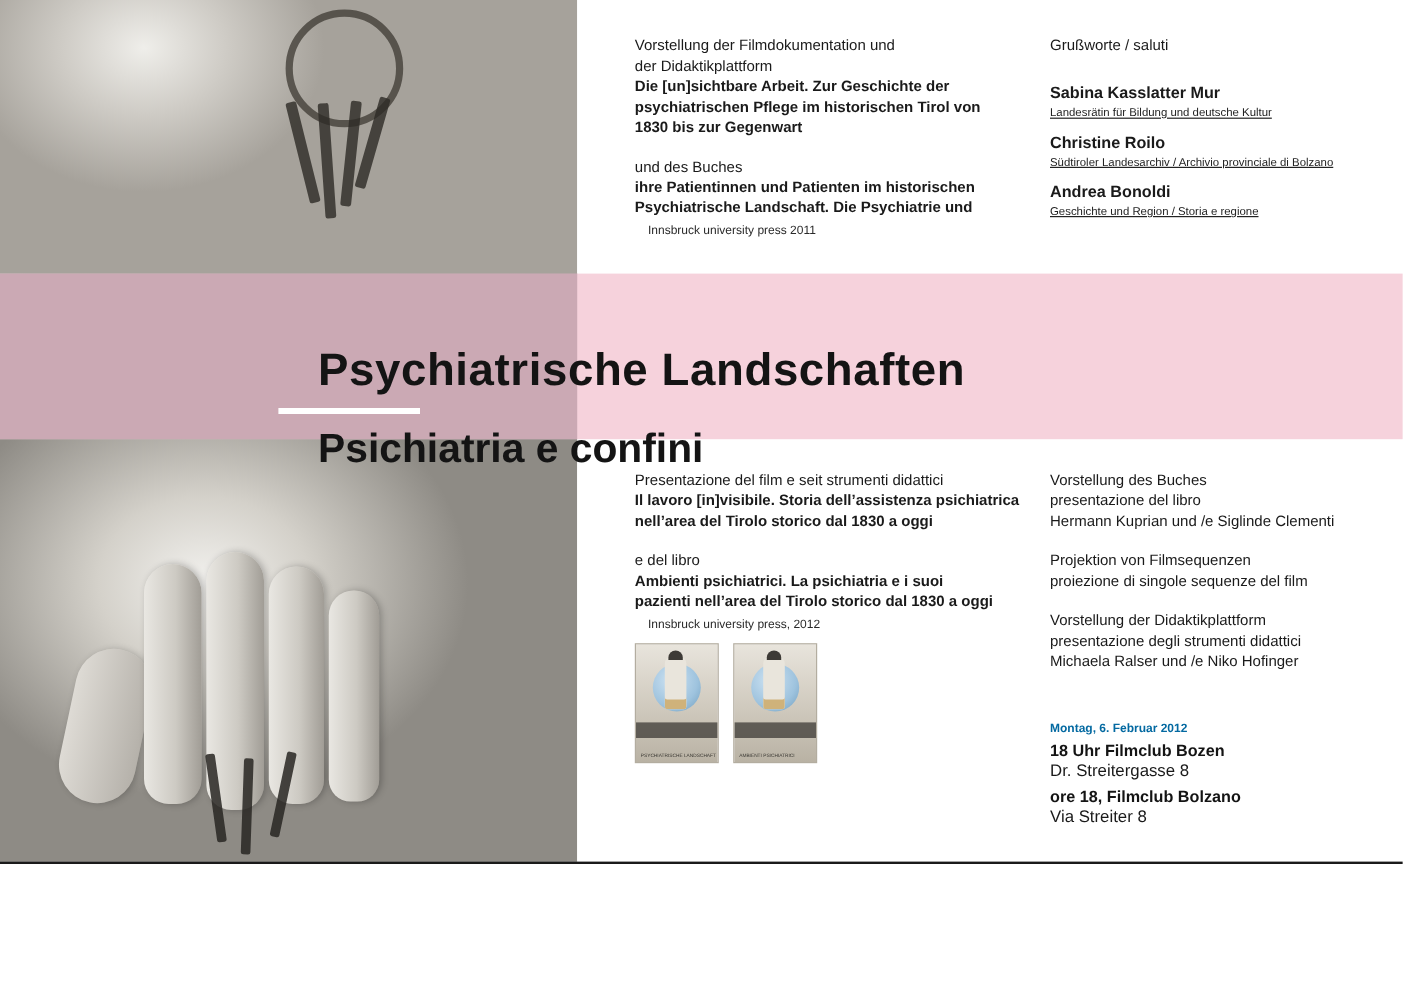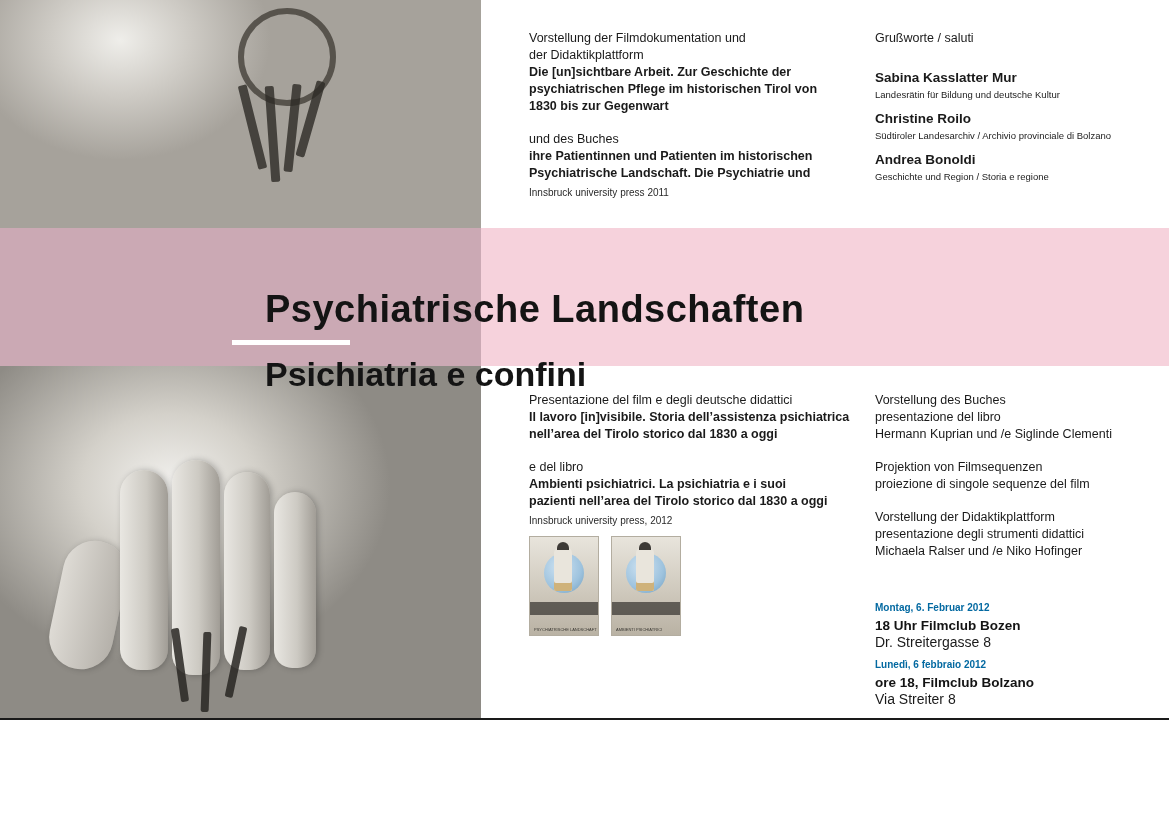--- a/index.html
+++ b/index.html
@@ -150,36 +150,38 @@
   .p {
     font-size: 12.5px;
     line-height: 17px;
     margin: 0 0 0 0;
   }
   .p-b { font-weight: bold; }
   .small {
     font-size: 10px;
     line-height: 14px;
     color: #2a2a2a;
+    margin-left: 11px;
   }
   .gap-sm { height: 9px; }
   .gap-md { height: 16px; }
   .gap-lg { height: 22px; }
 
   .name {
     font-size: 13.5px;
     font-weight: bold;
     line-height: 18px;
     margin: 0;
   }
   .role {
     font-size: 9.5px;
     line-height: 13px;
     margin: 1px 0 0 0;
     color: #222;
+    text-decoration: underline;
   }
 
   .date-red {
     color: #0369a1;
     font-weight: bold;
     font-size: 10px;
     line-height: 19px;
     margin: 0;
   }
   .date-black {
@@ -327,21 +329,21 @@
     <p class="role">Landesrätin für Bildung und deutsche Kultur</p>
     <div class="gap-sm"></div>
     <p class="name">Christine Roilo</p>
     <p class="role">Südtiroler Landesarchiv / Archivio provinciale di Bolzano</p>
     <div class="gap-sm"></div>
     <p class="name">Andrea Bonoldi</p>
     <p class="role">Geschichte und Region / Storia e regione</p>
   </div>
 
   <div class="col col-mid-bot">
-    <p class="p">Presentazione del film e degli deutsche didattici</p>
+    <p class="p">Presentazione del film e seit strumenti didattici</p>
     <p class="p p-b">Il lavoro [in]visibile. Storia dell’assistenza psichiatrica</p>
     <p class="p p-b">nell’area del Tirolo storico dal 1830 a oggi</p>
     <div class="gap-md"></div>
     <p class="p">e del libro</p>
     <p class="p p-b">Ambienti psichiatrici. La psichiatria e i suoi</p>
     <p class="p p-b">pazienti nell’area del Tirolo storico dal 1830 a oggi</p>
     <p class="small" style="margin-top:4px;">Innsbruck university press, 2012</p>
   </div>
 
   <div class="books">
@@ -369,21 +371,20 @@
     <div class="gap-md"></div>
     <p class="p">Vorstellung der Didaktikplattform</p>
     <p class="p">presentazione degli strumenti didattici</p>
     <p class="p">Michaela Ralser und /e Niko Hofinger</p>
     <div class="gap-lg"></div>
     <div class="gap-md"></div>
     <p class="date-red">Montag, 6. Februar 2012</p>
     <p class="date-black">18 Uhr Filmclub Bozen</p>
     <p class="date-addr">Dr. Streitergasse 8</p>
     <div style="height:6px;"></div>
-    <p class="date-red">Lunedì, 6 febbraio 2012</p>
     <p class="date-black">ore 18, Filmclub Bolzano</p>
     <p class="date-addr">Via Streiter 8</p>
   </div>
 
   <div class="footer-rule"></div>
   <div class="footer">
 
     
 
     

